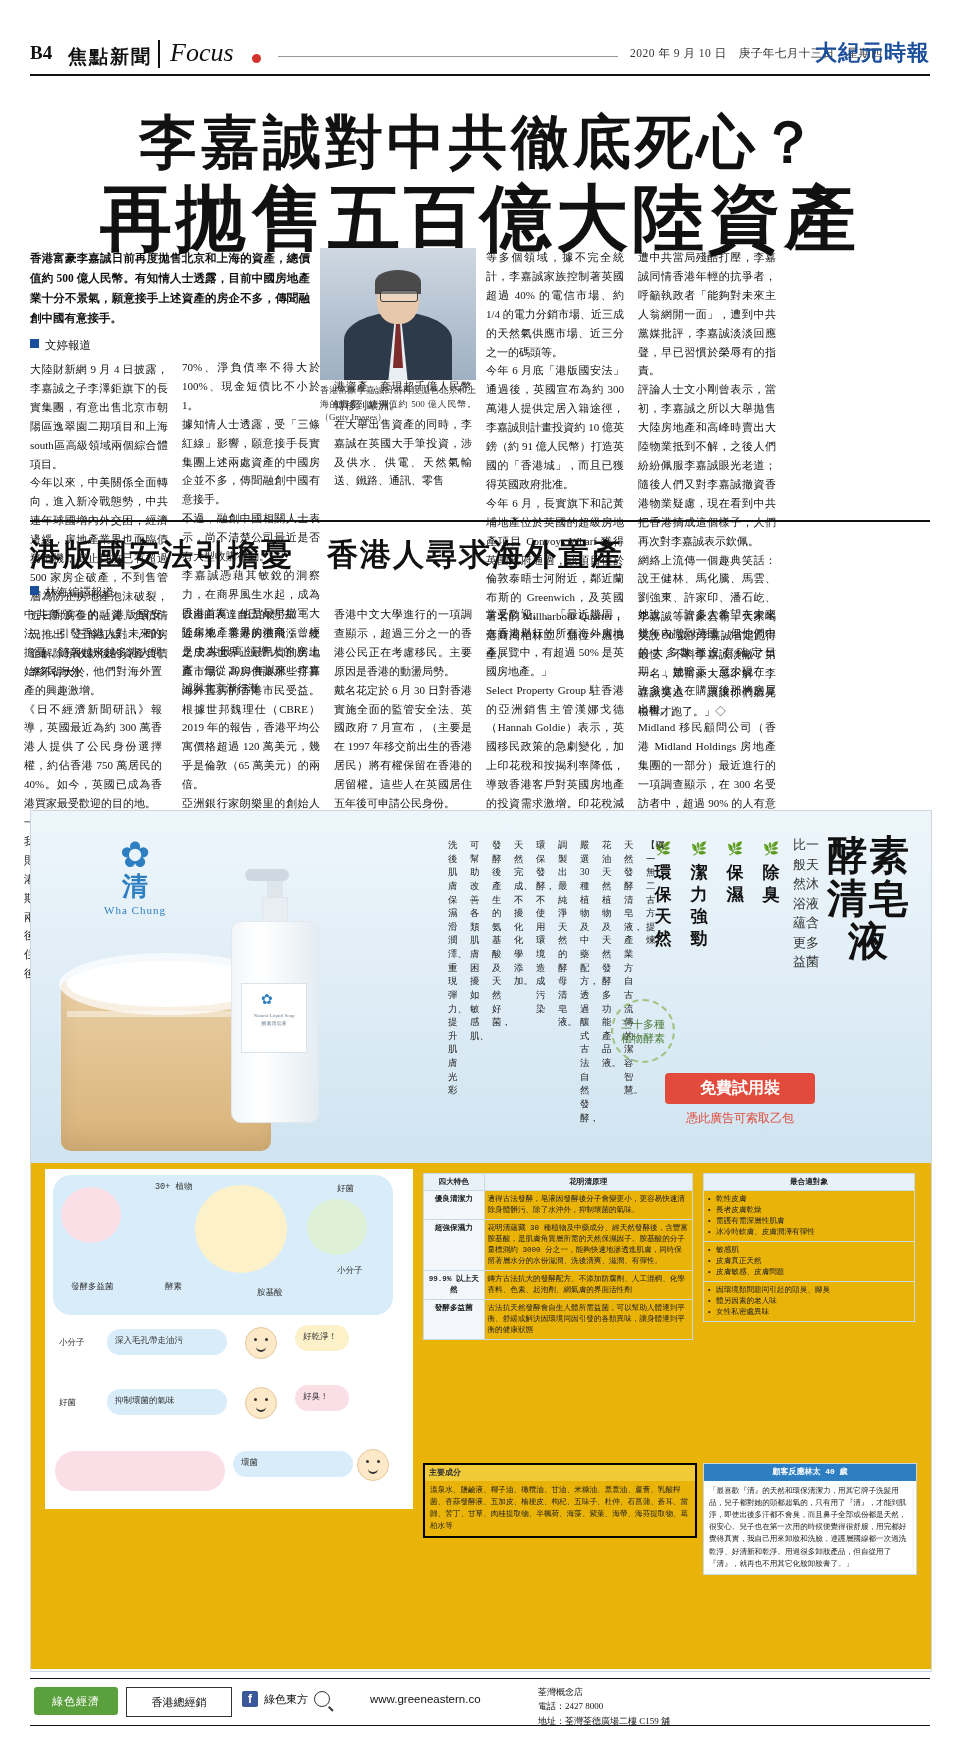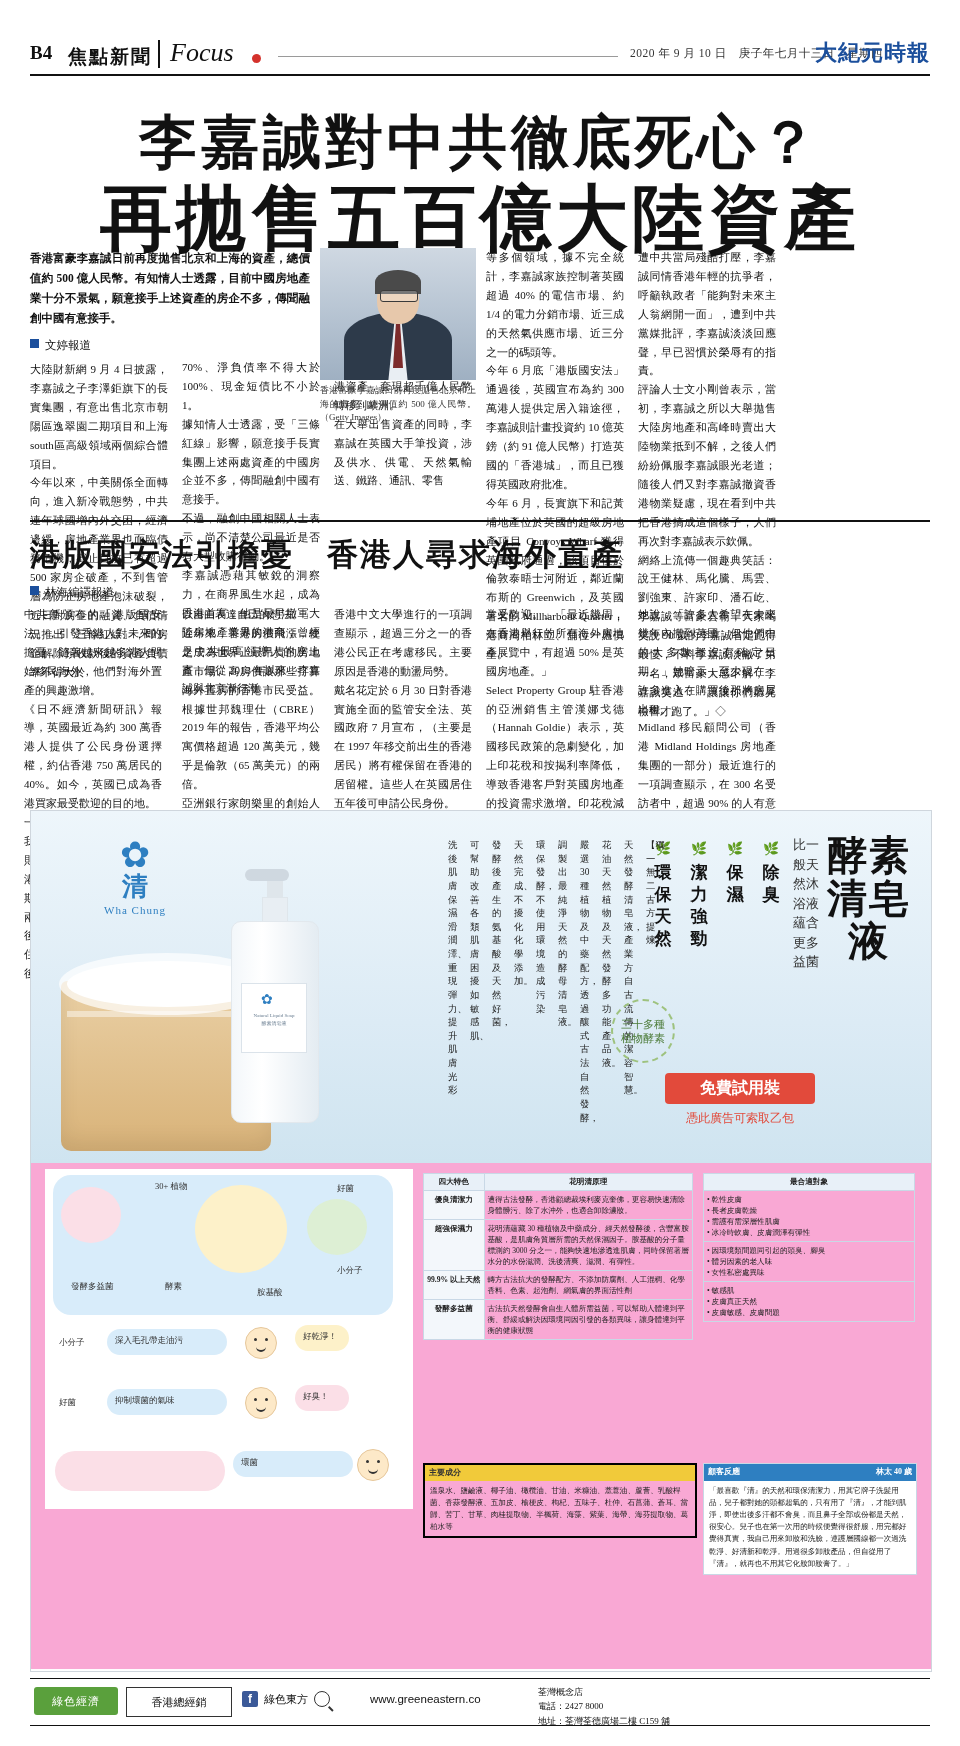--- a/index.html
+++ b/index.html
@@ -85,21 +85,21 @@
   .ad-feat{width:28px;text-align:center;font-size:17px;font-weight:bold;line-height:1.3;color:#111;}
   .ad-feat .leaf{display:block;font-size:13px;color:#6aa84f;margin-bottom:4px;}
   .ad-vcols{position:absolute;left:330px;top:28px;width:300px;display:flex;flex-direction:row-reverse;gap:7px;}
   .ad-vcol{width:15px;font-size:9.4px;line-height:1.45;color:#222;letter-spacing:0px;}
   .ad-enzyme{position:absolute;right:250px;top:188px;width:70px;text-align:center;font-size:12px;line-height:1.4;color:#3b6b2f;}
   .ad-enzyme .circle{width:64px;height:64px;border-radius:50%;border:2px dashed #9ec27e;display:flex;align-items:center;justify-content:center;font-size:11px;color:#4a7a36;padding:4px;box-sizing:border-box;line-height:1.3;}
   .ad-free{position:absolute;right:116px;top:262px;width:150px;}
   .ad-free .btn{background:#e24a3b;color:#fff;text-align:center;font-size:16px;font-weight:bold;padding:5px 0;border-radius:4px;}
   .ad-free .note{color:#e24a3b;font-size:12px;text-align:center;margin-top:6px;}
 
-  .ad-bottom{position:absolute;left:0;top:352px;width:900px;height:506px;background:#f9a8d4;}
+  .ad-bottom{position:absolute;left:0;top:352px;width:900px;height:506px;background:#eab308;font-family:Liberation Mono, monospace;}
   .ad-illus{position:absolute;left:14px;top:6px;width:368px;height:340px;background:#fff;}
   .bub{position:absolute;border-radius:18px;}
   .bub.blue{background:#d8ecfa;}
   .bub.pink{background:#fbdfe7;}
   .bub.yellow{background:#fdf1c9;}
   .bub.green{background:#ddefd4;}
   .ill-t{position:absolute;font-size:8.5px;color:#333;}
   .face{position:absolute;width:30px;height:30px;border-radius:50%;background:#fde9c8;border:1px solid #e6c79b;}
   .face .e1,.face .e2{position:absolute;top:10px;width:3px;height:3px;border-radius:50%;background:#333;}
   .face .e1{left:8px;} .face .e2{left:19px;}
@@ -109,21 +109,21 @@
   .tbl th{background:#e8f0f8;border:1px solid #c9d8e6;padding:3px 2px;font-weight:bold;text-align:center;}
   .tbl td{border:1px solid #c9d8e6;padding:3px 3px;vertical-align:top;line-height:1.45;}
   .tbl td.k{background:#f3f7fb;text-align:center;width:38px;font-weight:bold;}
   .tbl td.c{width:148px;}
   .tbl td.r{width:74px;}
 
   .ingr{position:absolute;left:392px;top:300px;width:270px;border:2px solid #000000;font-size:7.6px;line-height:1.55;color:#222;}
   .ingr .hd{background:#f1ca3a;color:#333;font-weight:bold;padding:2px 4px;font-size:8px;}
   .ingr .bd{padding:4px 5px;}
   .testi{position:absolute;left:672px;top:300px;width:212px;border:1px solid #c9d8e6;font-size:7.6px;line-height:1.6;color:#222;background:#fff;}
-  .testi .hd{background:#2e7fc1;color:#fff;font-weight:bold;padding:2px 4px;font-size:8px;display:flex;justify-content:space-between;}
+  .testi .hd{background:#2e7fc1;color:#fff;font-weight:bold;padding:2px 4px;font-size:8px;display:flex;justify-content:center;}
   .testi .bd{padding:4px 5px;}
   .tbl2{position:absolute;left:672px;top:10px;width:212px;}
 
   
   .footer{position:absolute;left:30px;top:1678px;width:900px;height:46px;border-top:1px solid #111;border-bottom:1px solid #111;}
   .f-logo{position:absolute;left:4px;top:8px;width:84px;height:28px;background:#5aa03c;color:#fff;font-size:11px;display:flex;align-items:center;justify-content:center;border-radius:3px;letter-spacing:1px;}
   .f-box{position:absolute;left:96px;top:8px;width:104px;height:28px;border:1px solid #333;font-size:11px;display:flex;align-items:center;justify-content:center;}
   .f-fb{position:absolute;left:212px;top:12px;font-size:11px;display:flex;align-items:center;gap:6px;}
   .f-fb .fbi{width:16px;height:16px;background:#3b5998;color:#fff;font-size:12px;font-weight:bold;display:flex;align-items:center;justify-content:center;border-radius:2px;font-family:"Liberation Sans",sans-serif;}
   .f-fb .mag{width:14px;height:14px;border:1.5px solid #333;border-radius:50%;position:relative;}
@@ -303,21 +303,21 @@
       </div>
 
       <table class="tbl">
         <tbody>
             <tr>
           <th>四大特色</th>
           <th>花明清原理</th>
         </tr>
         <tr>
           <td class="k">優良清潔力</td>
-          <td class="c">遭得古法發酵，香港顧總裁埃利麥克奎佛，更容易快速清除身體髒污、除了水沖外，也適合卸除濃妝。</td>
+          <td class="c">遭得古法發酵，皂液因發酵後分子會變更小，更容易快速清除身體髒污、除了水沖外，抑制壞菌的氣味。</td>
         </tr>
         <tr>
           <td class="k">超強保濕力</td>
           <td class="c">花明清蘊藏 30 種植物及中藥成分、經天然發酵後，含豐富胺基酸，是肌膚角質層所需的天然保濕因子。胺基酸的分子量標測約 3000 分之一，能夠快速地滲透進肌膚，同時保留著層水分的水份滋潤、洗後清爽、滋潤、有彈性。</td>
         </tr>
         <tr>
           <td class="k">99.9% 以上天然</td>
           <td class="c">轉方古法抗大的發酵配方、不添加防腐劑、人工混稠、化學香料、色素、起泡劑、網氣膚的界面活性劑</td>
         </tr>
         <tr>
@@ -332,28 +332,28 @@
             <tr>
           <th>最合適對象</th>
         </tr>
         <tr>
               <td class="r" style="width:206px;white-space:pre-line">• 乾性皮膚
 • 長者皮膚乾燥
 • 需護有需深層性肌膚
 • 冰冷時軟膚、皮膚潤澤有彈性</td>
             </tr>
         <tr>
+              <td class="r" style="width:206px;white-space:pre-line">• 敏感肌
+• 皮膚真正天然
+• 皮膚敏感、皮膚問題</td>
+            </tr>
+        <tr>
               <td class="r" style="width:206px;white-space:pre-line">• 因環境類間題同引起的頭臭、腳臭
 • 體另因素的老人味
 • 女性私密處異味</td>
-            </tr>
-        <tr>
-              <td class="r" style="width:206px;white-space:pre-line">• 敏感肌
-• 皮膚真正天然
-• 皮膚敏感、皮膚問題</td>
             </tr>
       </tbody>
         </table>
 
       <div class="ingr">
         <div class="hd">主要成分</div>
         <div class="bd">溫泉水、鹽鹼液、椰子油、橄欖油、甘油、米糠油、薏薏油、蘆薈、乳酸桿菌、香蒜發酵液、五加皮、榆梗皮、枸杞、五味子、杜仲、石菖蒲、蒼耳、當歸、苦丁、甘草、肉桂提取物、半楓荷、海藻、紫葉、海帶、海芬提取物、葛柏水等</div>
       </div>
 
       <div class="testi">

